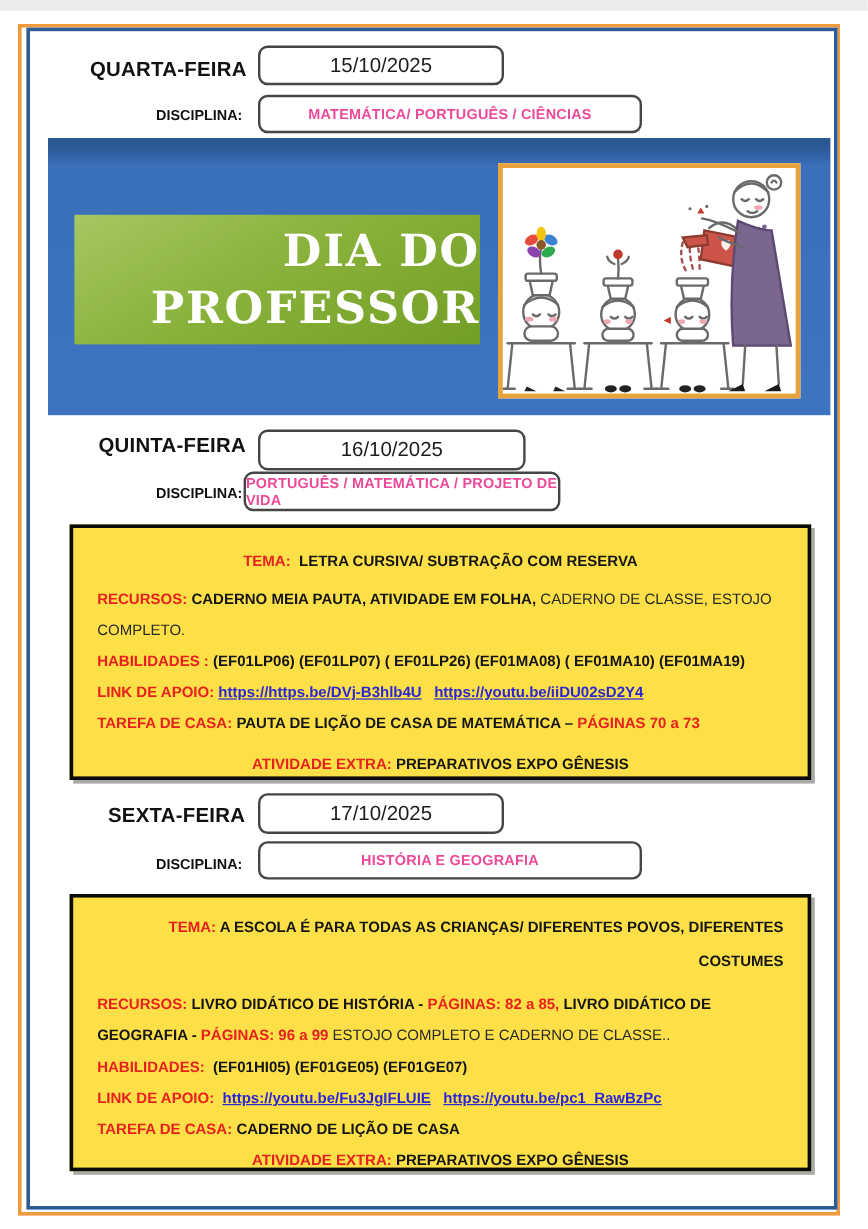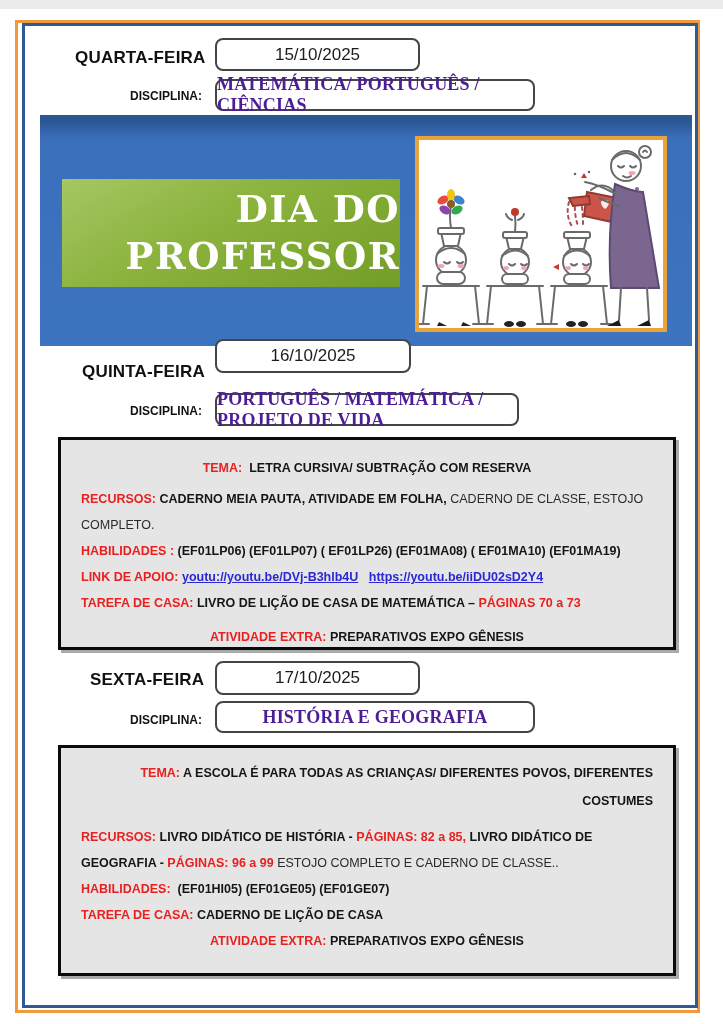--- a/index.html
+++ b/index.html
@@ -17,42 +17,42 @@
     border:3px solid #2e5a96;box-sizing:border-box;background:#fff;
   }
   .abs{position:absolute;box-sizing:border-box;}
   .day-label{font-size:17px;font-weight:bold;color:#111;letter-spacing:.2px;}
   .field-box{
     border:2px solid #454545;border-radius:8px;background:#fff;
     display:flex;align-items:center;justify-content:center;
   }
   .date-text{font-size:17px;color:#1c1c1c;}
   .disc-label{font-size:12px;font-weight:bold;color:#111;text-align:right;}
-  .disc-text{font-size:18px;font-weight:bold;color:#4c1d95;letter-spacing:.2px;font-family:Liberation Serif, serif;}
+  .disc-text{font-size:12px;font-weight:bold;color:#ec4899;letter-spacing:.2px;}
   
   .banner{
     position:absolute;left:40px;top:115px;width:652px;height:231px;
     background:linear-gradient(180deg,#2b5795 0%,#2b5795 3%,#3a6fba 10%,#3d74c0 100%);
   }
   .green-box{
     position:absolute;left:22px;top:64px;width:338px;height:108px;
     background:linear-gradient(150deg,#a6c763 0%,#8ab23c 45%,#739e25 100%);
     display:flex;flex-direction:column;align-items:flex-end;justify-content:center;
   }
   .banner-title{
     font-family:"DejaVu Serif",serif;font-weight:800;color:#fff;
     font-size:37px;line-height:47px;letter-spacing:1.5px;text-align:center;
   }
   .illustration{
     position:absolute;left:375px;top:21px;width:252px;height:196px;
     background:#fff;border:4px solid #e8a33d;box-sizing:border-box;
   }
   
   .lesson-box{
-    border:3px solid #0b0b0b;background:#e5e5e5;
+    border:3px solid #0b0b0b;background:#fde047;
     box-shadow:3px 3px 0 #a9a9a9;
     padding:0 20px;color:#151515;
   }
   .lesson-box p{margin:0;font-size:12.5px;line-height:26px;font-weight:bold;}
   .lbl{color:#e8201f;font-weight:bold;}
   .reg{font-weight:normal;color:#2a2a2a;}
   .redtxt{color:#e8201f;}
   a.link{color:#2b27d5;font-weight:bold;text-decoration:underline;}
   .center{text-align:center;}
   svg .ln{stroke:#6a6a6a;stroke-width:2;fill:none;stroke-linecap:round;}
@@ -190,45 +190,46 @@
           </g>
         <path class="ln" d="M202 148 L200 180 M228 148 L230 180"></path>
         <path d="M200 180 l-12 6 h14 z" fill="#1a1a1a"></path>
           <path d="M230 180 l-12 6 h14 z" fill="#1a1a1a"></path>
       </g>
     </svg>
   </div>
 </div>
 
 <div class="abs day-label" style="left:82px;top:362px;">QUINTA-FEIRA</div>
-<div class="abs field-box" style="left:215px;top:339px;width:196px;height:34px;text-align:right;">
+<div class="abs field-box" style="left:215px;top:358px;width:223px;height:34px;text-align:right;">
   <span class="date-text">16/10/2025</span>
 </div>
 <div class="abs disc-label" style="left:118px;top:404px;width:84px;">DISCIPLINA:</div>
-<div class="abs field-box" style="left:215px;top:393px;width:304px;height:33px;">
+<div class="abs field-box" style="left:203px;top:393px;width:264px;height:33px;">
   <span class="disc-text">PORTUGUÊS / MATEMÁTICA / PROJETO DE VIDA</span>
 </div>
 
 <div class="abs lesson-box" style="left:58px;top:437px;width:618px;height:213px;padding-top:15px;">
   <p class="center"><span class="lbl">TEMA:</span>&nbsp; <span>LETRA CURSIVA/ SUBTRAÇÃO COM RESERVA</span></p>
   <p style="margin-top:5px;"><span class="lbl">RECURSOS:</span> <span>CADERNO MEIA PAUTA, ATIVIDADE EM FOLHA,</span> <span class="reg">CADERNO DE CLASSE, ESTOJO COMPLETO.</span></p>
   <p><span class="lbl">HABILIDADES :</span> <span>(EF01LP06) (EF01LP07) ( EF01LP26) (EF01MA08) ( EF01MA10) (EF01MA19)</span></p>
-  <p><span class="lbl">LINK DE APOIO:</span> <a class="link" href="#">youtu://youtu.be/DVj-B3hlb4U</a>&nbsp;&nbsp;&nbsp;<a class="link" href="#">https://youtu.be/iiDU02sD2Y4</a></p>
-  <p><span class="lbl">TAREFA DE CASA:</span> <span>LIVRO DE LIÇÃO DE CASA DE MATEMÁTICA –</span> <span class="redtxt">PÁGINAS 70 a 73</span></p>
+  <p><span class="lbl">LINK DE APOIO:</span> <a class="link" href="#">https://https.be/DVj-B3hlb4U</a>&nbsp;&nbsp;&nbsp;<a class="link" href="#">https://youtu.be/iiDU02sD2Y4</a></p>
+  <p><span class="lbl">TAREFA DE CASA:</span> <span>PAUTA DE LIÇÃO DE CASA DE MATEMÁTICA –</span> <span class="redtxt">PÁGINAS 70 a 73</span></p>
   <p class="center" style="margin-top:8px;"><span class="lbl">ATIVIDADE EXTRA:</span>&nbsp;<span>PREPARATIVOS EXPO GÊNESIS</span></p>
 </div>
 
 <div class="abs day-label" style="left:90px;top:670px;">SEXTA-FEIRA</div>
 <div class="abs field-box" style="left:215px;top:661px;width:205px;height:34px;">
   <span class="date-text">17/10/2025</span>
 </div>
 <div class="abs disc-label" style="left:118px;top:713px;width:84px;">DISCIPLINA:</div>
 <div class="abs field-box" style="left:215px;top:701px;width:320px;height:32px;">
   <span class="disc-text">HISTÓRIA E GEOGRAFIA</span>
 </div>
 
 <div class="abs lesson-box" style="left:58px;top:745px;width:618px;height:231px;padding-top:11px;">
   <p class="center" style="line-height:28px;text-align:right;"><span class="lbl">TEMA:</span> <span>A ESCOLA É PARA TODAS AS CRIANÇAS/ DIFERENTES POVOS, DIFERENTES COSTUMES</span></p>
   <p style="margin-top:9px;"><span class="lbl">RECURSOS:</span> <span>LIVRO DIDÁTICO DE HISTÓRIA -</span> <span class="redtxt">PÁGINAS: 82 a 85,</span> <span>LIVRO DIDÁTICO DE GEOGRAFIA -</span> <span class="redtxt">PÁGINAS: 96 a 99</span> <span class="reg">ESTOJO COMPLETO E CADERNO DE CLASSE..</span></p>
   <p><span class="lbl">HABILIDADES:</span>&nbsp; <span>(EF01HI05) (EF01GE05) (EF01GE07)</span></p>
+  <p><span class="lbl">LINK DE APOIO:</span>&nbsp; <a class="link" href="#">https://youtu.be/Fu3JgIFLUIE</a>&nbsp;&nbsp;&nbsp;<a class="link" href="#">https://youtu.be/pc1_RawBzPc</a></p>
   <p><span class="lbl">TAREFA DE CASA:</span> <span>CADERNO DE LIÇÃO DE CASA</span></p>
   <p class="center"><span class="lbl">ATIVIDADE EXTRA:</span> <span>PREPARATIVOS EXPO GÊNESIS</span></p>
 </div>
 
 </body></html>

